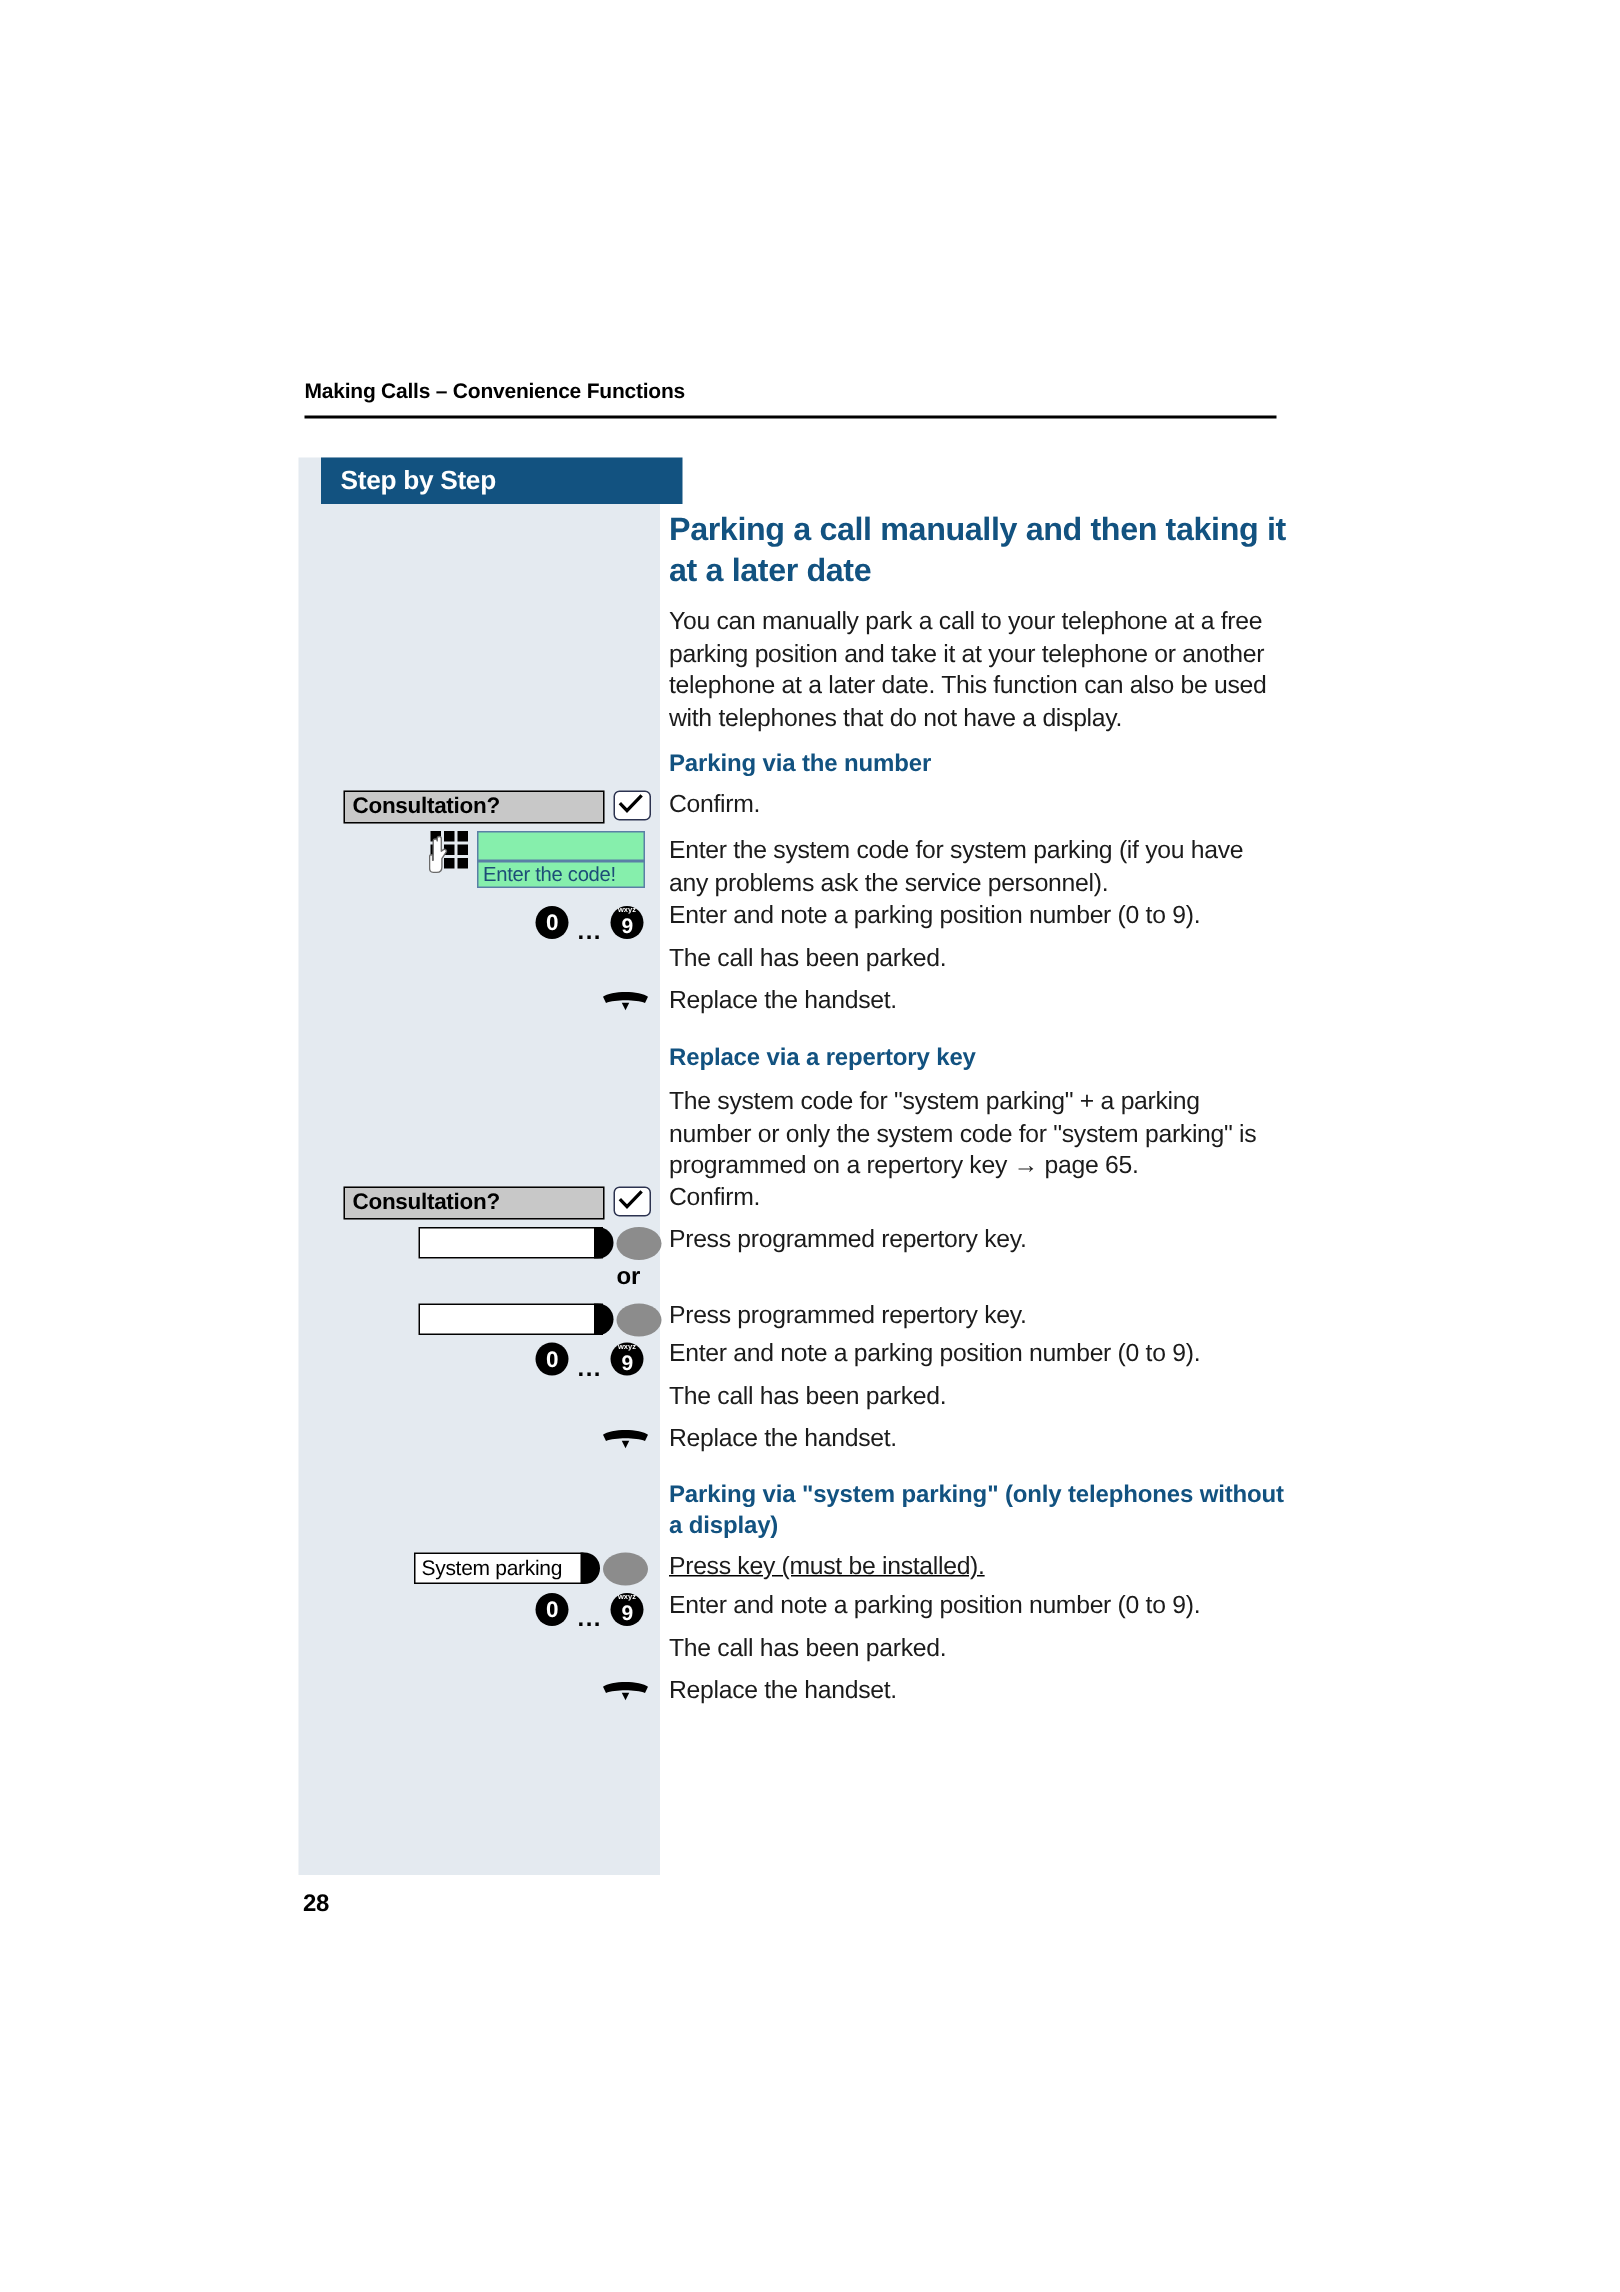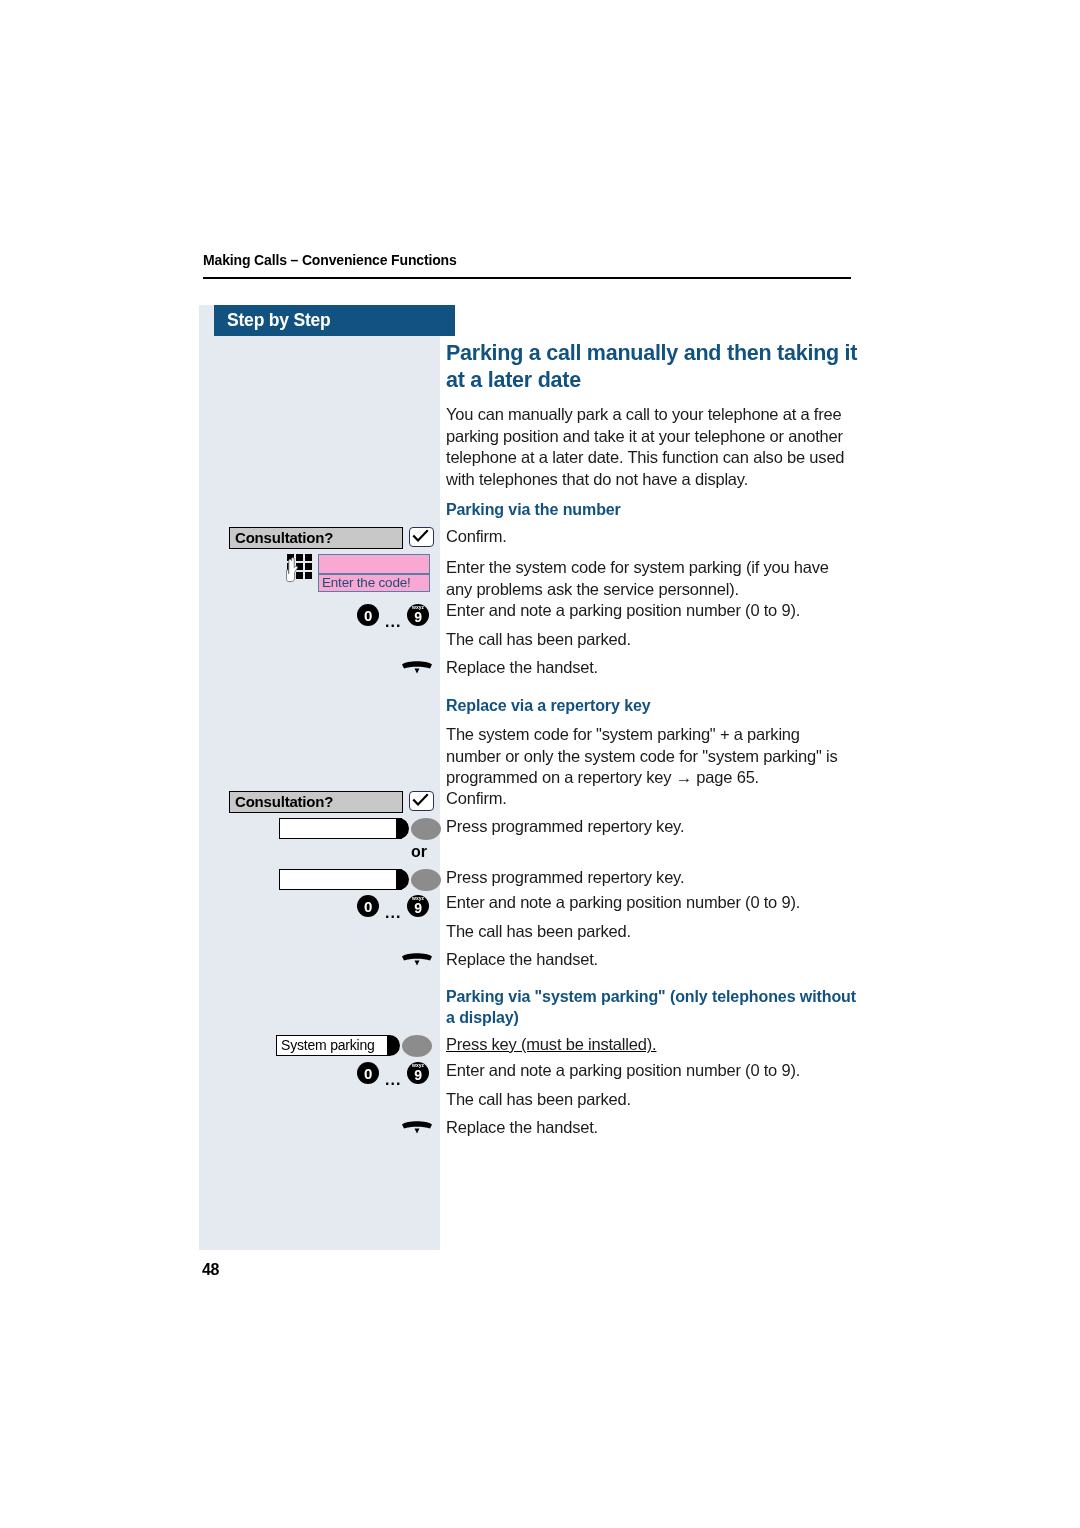--- a/index.html
+++ b/index.html
@@ -129,21 +129,21 @@
   }
   .tickbox svg { display: block; }
 
   
   .keypad-icon { position: absolute; width: 30px; height: 32px; }
 
   
   .displaybox {
     position: absolute;
     box-sizing: border-box;
-    background: #f9a8d4;
+    background: #86efac;
     border: 1.4px solid #5a7fa6;
   }
   .displaybox.prompt {
     font-size: 13.5px;
     color: #1d4d77;
     line-height: 16px;
     padding-left: 3px;
     letter-spacing: -0.2px;
     white-space: nowrap;
   }
@@ -398,15 +398,15 @@
     <span>9</span>
   </div>
 
   <div class="handset-icon" style="left:400px; top:1119px;">
     <svg width="34" height="18" viewBox="0 0 34 18" aria-hidden="true">
       <path d="M2 5.5 C7 1.2 27 1.2 32 5.5 L30 9.6 C24 7.2 10 7.2 4 9.6 Z" fill="#000000"></path>
       <path d="M14.5 9.5 L19.5 9.5 L17 14.5 Z" fill="#000000"></path>
     </svg>
   </div>
 
-  <div id="page-number">48</div>
+  <div id="page-number">28</div>
 
 </div>
 
 </body></html>

